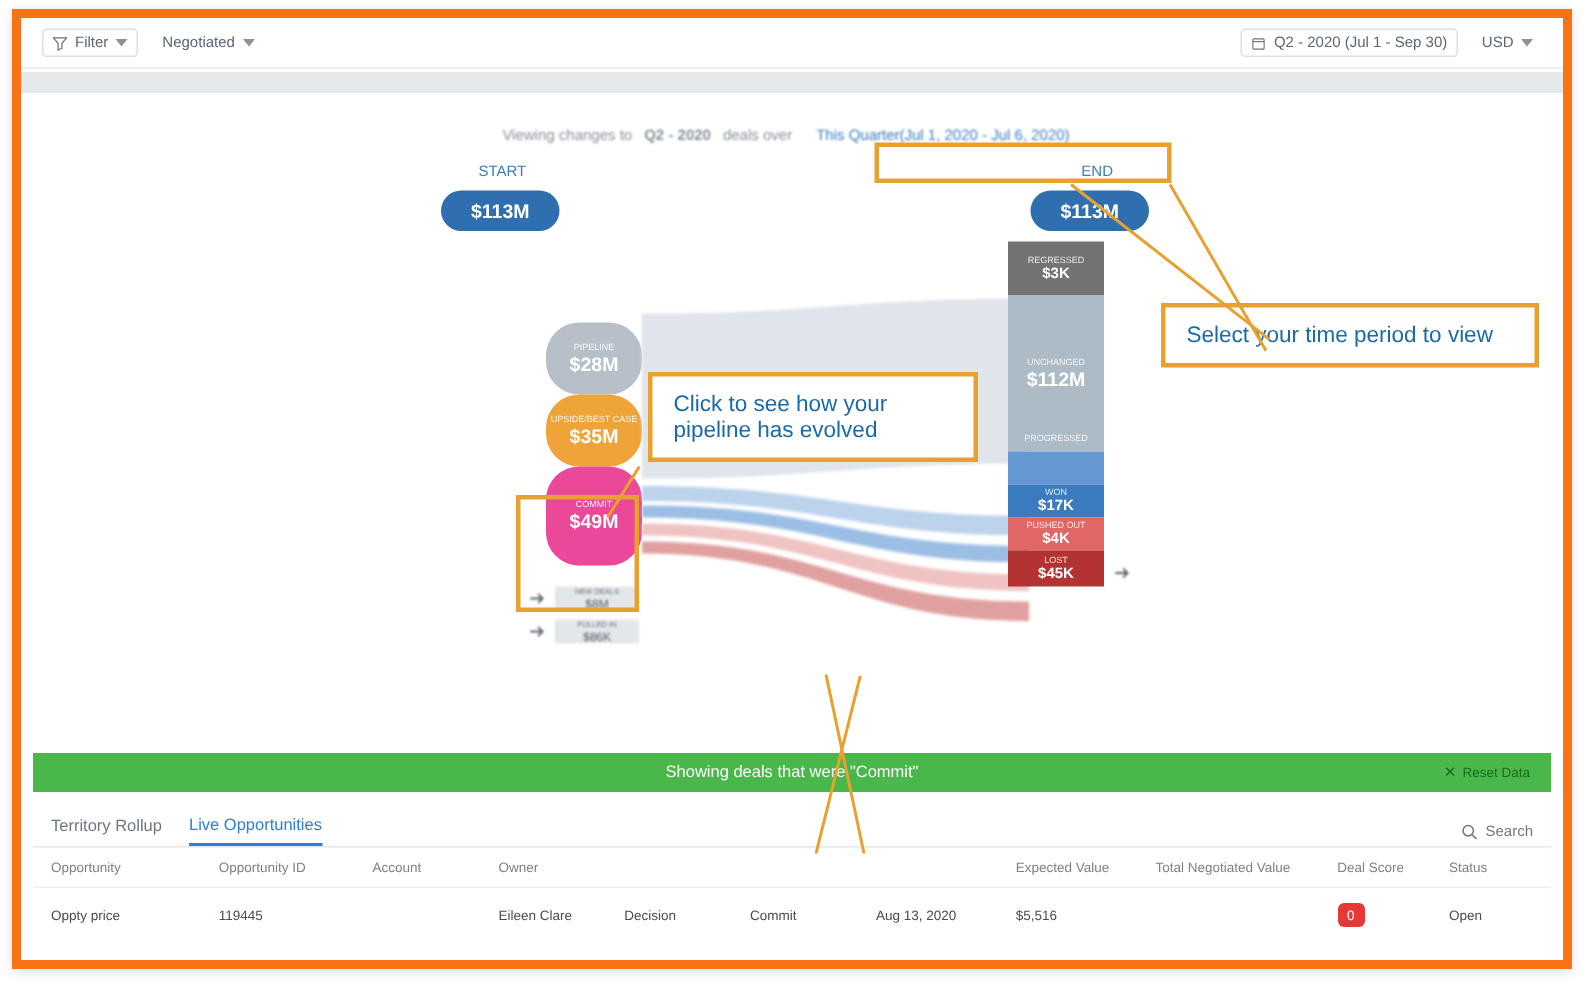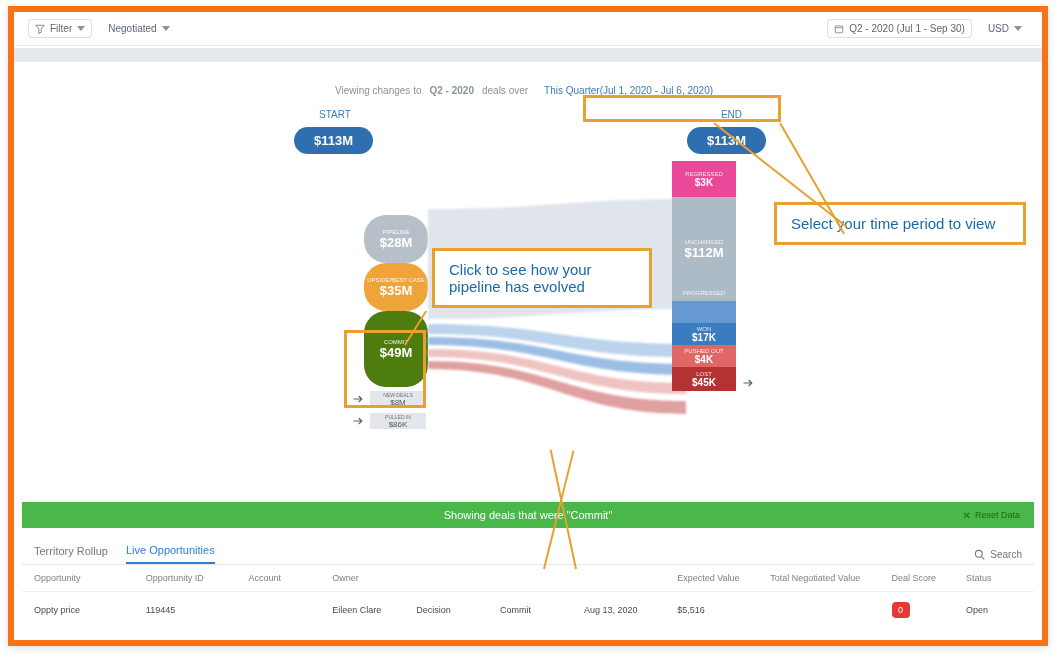--- a/index.html
+++ b/index.html
@@ -96,32 +96,32 @@
   justify-content: center;
   color: #fff;
   width: 64px;
   filter: blur(0.5px);
   border-radius: 22px;
 }
 .stack-label { font-size: 6px; opacity: 0.9; }
 .stack-val { font-size: 13px; font-weight: 600; }
 .pipeline { background: #b7c0c9; height: 48px; }
 .upside   { background: #efa43a; height: 48px; }
-.commit   { background: #4d7c0f; height: 76px; }
+.commit   { background: #ec4899; height: 66px; }
 
 
 .right-stack { position: absolute; right: 276px; top: 52px; width: 64px; }
 .rs-item {
   display: flex; flex-direction: column; align-items: center; justify-content: center;
   color: #fff; width: 64px;
   filter: blur(0.5px);
 }
 .rs-item .rlabel { font-size: 6px; opacity: 0.85; }
 .rs-item .rval { font-size: 10px; font-weight: 600; }
-.regressed  { background: #ec4899; height: 36px; }
+.regressed  { background: #737373; height: 36px; }
 .unchanged  { background: #adbbc6; height: 104px; }
 .progressed { background: #6699d4; height: 22px; gap: 28px; }
 .won        { background: #3b7bbf; height: 22px; }
 .pushed     { background: #e16666; height: 22px; }
 .lost       { background: #b33333; height: 24px; }
 
 
 .flow-svg {
   position: absolute;
   left: 384px; right: 340px; top: 60px;

